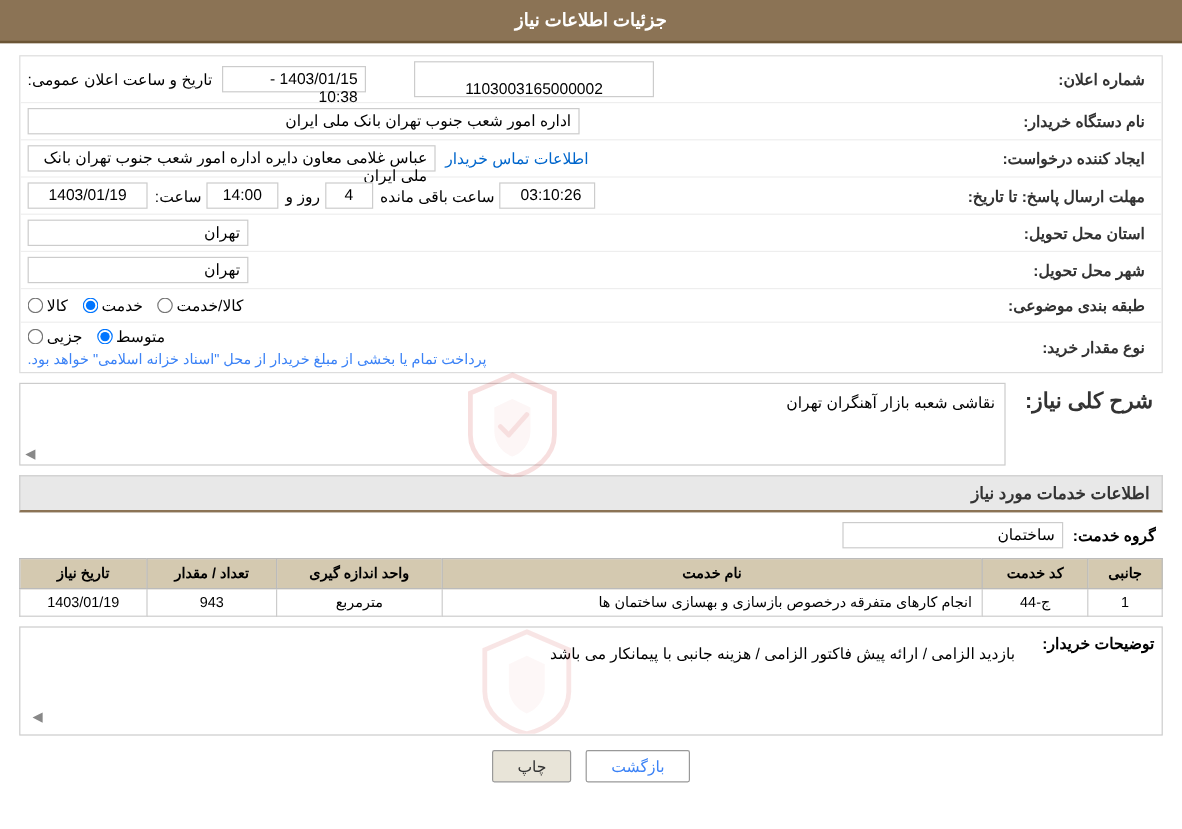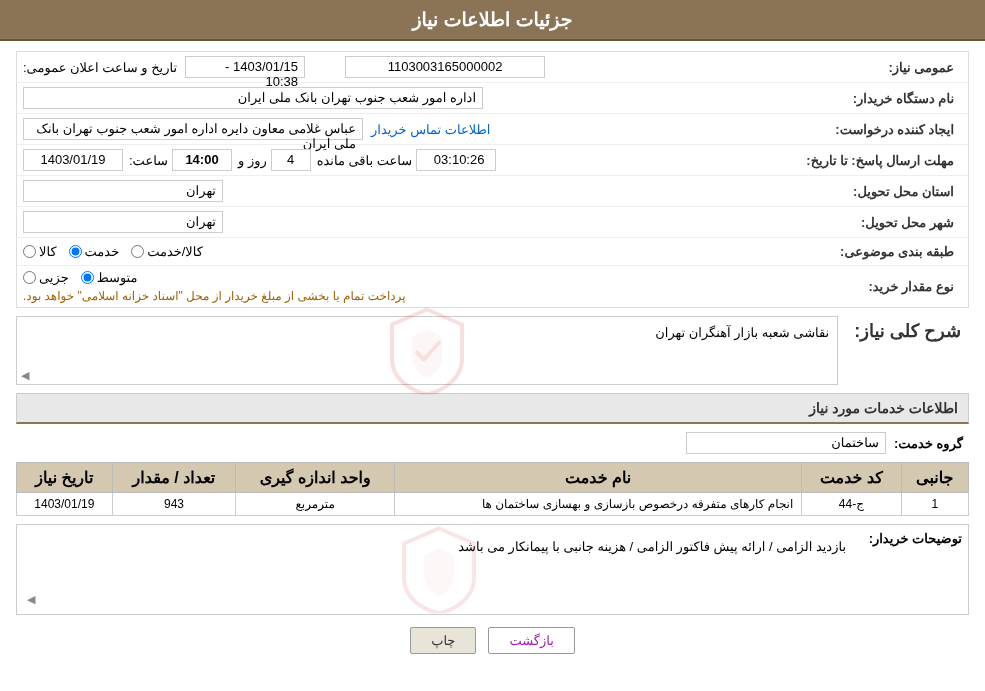--- a/index.html
+++ b/index.html
@@ -13,21 +13,21 @@
       width: 985px;
       min-height: 691px;
       background: #fff;
       margin: 0 auto;
     }
     .header-bar {
       background: #8B7355;
       color: #fff;
       text-align: center;
       padding: 8px 16px;
-      font-size: 19px;
+      font-size: 15px;
       font-weight: bold;
       border-bottom: 2px solid #6B5535;
     }
     .content-area {
       padding: 10px 16px;
     }
     .form-section {
       background: #fff;
       border: 1px solid #ddd;
       margin-bottom: 8px;
@@ -57,26 +57,26 @@
     .input-field {
       border: 1px solid #ccc;
       background: #fff;
       padding: 2px 6px;
       height: 22px;
       font-size: 13px;
       font-family: Tahoma, Arial, sans-serif;
       direction: rtl;
       text-align: right;
     }
-    .input-medium { width: 200px; }
+    .input-medium { width: 184px; }
     .input-small { width: 120px; }
     .need-number-box {
       border: 1px solid #ccc;
       background: #fff;
-      padding: 2px 8px;
+      padding: 14px 8px;
       height: 22px;
       font-size: 13px;
       min-width: 200px;
       text-align: center;
     }
     .date-announce-row {
       display: flex;
       align-items: center;
       gap: 8px;
       justify-content: flex-end;
@@ -114,21 +114,21 @@
       align-items: center;
       gap: 12px;
       justify-content: flex-end;
     }
     .radio-item {
       display: flex;
       align-items: center;
       gap: 3px;
     }
     .purchase-desc {
-      color: #a16207;
+      color: #3b82f6;
       font-size: 12px;
       flex: 1;
       text-align: right;
     }
     .section-title {
       background: #e8e8e8;
       border: 1px solid #ccc;
       padding: 6px 10px;
       font-weight: bold;
       font-size: 14px;
@@ -147,21 +147,21 @@
     .services-table {
       width: 100%;
       border-collapse: collapse;
       margin-top: 4px;
     }
     .services-table th {
       background: #d4c9b0;
       border: 1px solid #bbb;
       padding: 5px 8px;
       text-align: center;
-      font-size: 16px;
+      font-size: 12px;
       font-weight: bold;
     }
     .services-table td {
       border: 1px solid #ccc;
       padding: 4px 8px;
       text-align: center;
       font-size: 12px;
     }
     .services-table tr:nth-child(even) td { background: #f9f9f9; }
     .buyer-notes-row {
@@ -188,21 +188,21 @@
       cursor: pointer;
       border: 1px solid #999;
       border-radius: 2px;
     }
     .btn-print {
       background: #e8e4d8;
       color: #333;
     }
     .btn-back {
       background: #fff;
-      color: #a21caf;
+      color: #3b82f6;
     }
     .group-service-row {
       display: flex;
       align-items: center;
       gap: 8px;
       padding: 4px 6px;
     }
     .group-label {
       font-weight: bold;
       white-space: nowrap;
@@ -215,21 +215,21 @@
 
   <div class="header-bar">
     <span>جزئیات اطلاعات نیاز</span>
   </div>
 
   <div class="content-area">
 
     <div class="form-section">
 
       <div class="row">
-        <div class="label">عمومی نیاز:</div>
+        <div class="label">شماره اعلان:</div>
         <div class="value-box">
           <div class="need-number-box">1103003165000002</div>
         </div>
         <div style="width:40px;"></div>
         <div class="date-announce-row">
           <div class="input-field input-small">1403/01/15 - 10:38</div>
           <div class="announce-label">تاریخ و ساعت اعلان عمومی:</div>
         </div>
       </div>
 
@@ -254,21 +254,21 @@
           <div class="deadline-row">
             <div class="deadline-item">
               <div class="small-input" style="width:80px;padding-left:10px;">03:10:26</div>
               <span>ساعت باقی مانده</span>
             </div>
             <div class="deadline-item">
               <div class="small-input" style="width:40px;">4</div>
               <span>روز و</span>
             </div>
             <div class="deadline-item">
-              <div class="small-input" style="width:60px;font-weight:bold;">14:00</div>
+              <div class="small-input" style="width:60px;">14:00</div>
               <span>ساعت:</span>
             </div>
             <div class="small-input" style="width:100px;">1403/01/19</div>
           </div>
         </div>
       </div>
 
       <div class="row">
         <div class="label">استان محل تحویل:</div>
         <div class="value-box">

